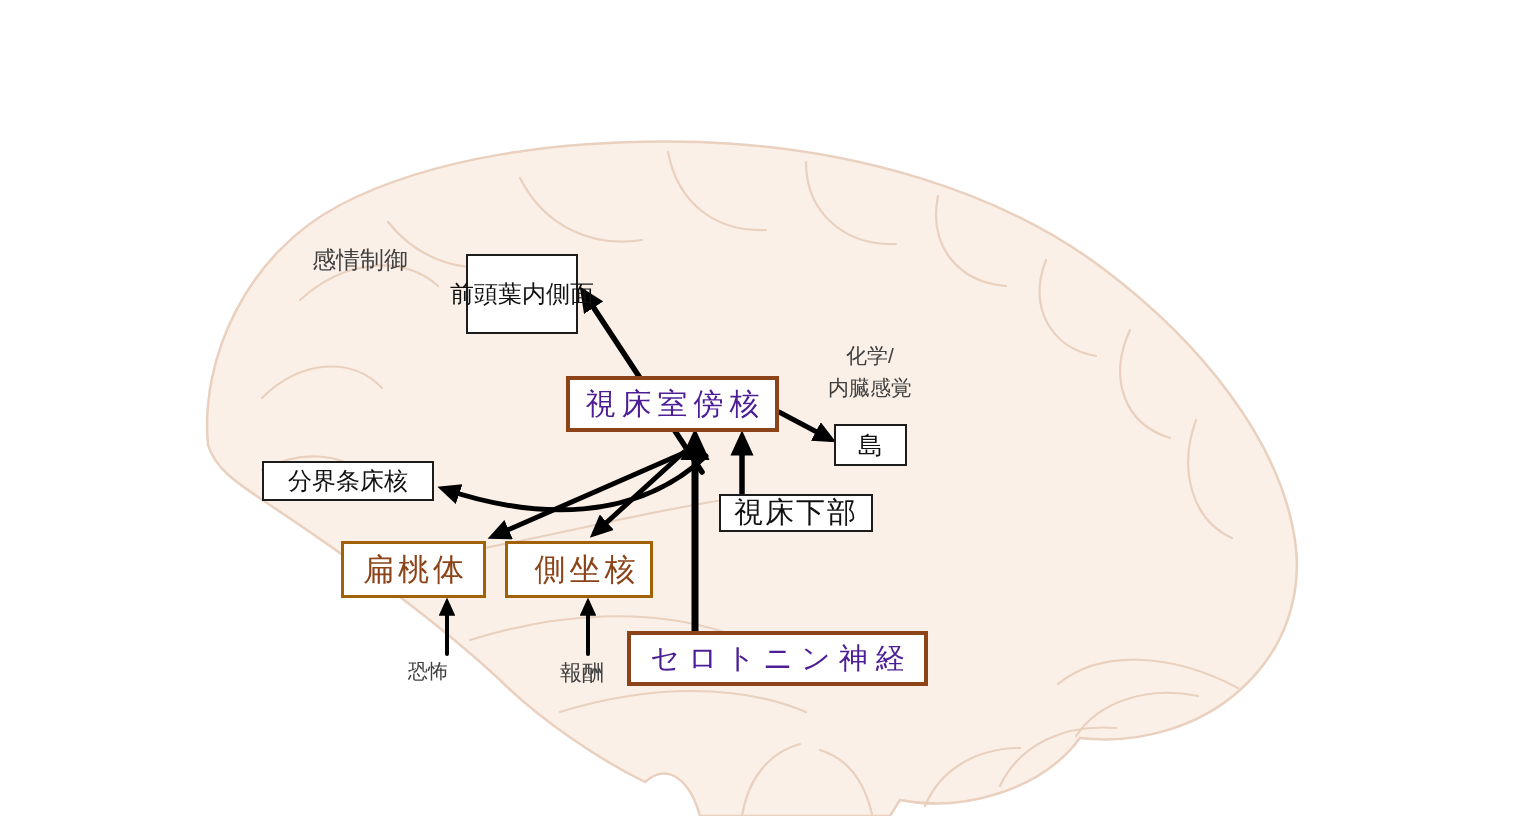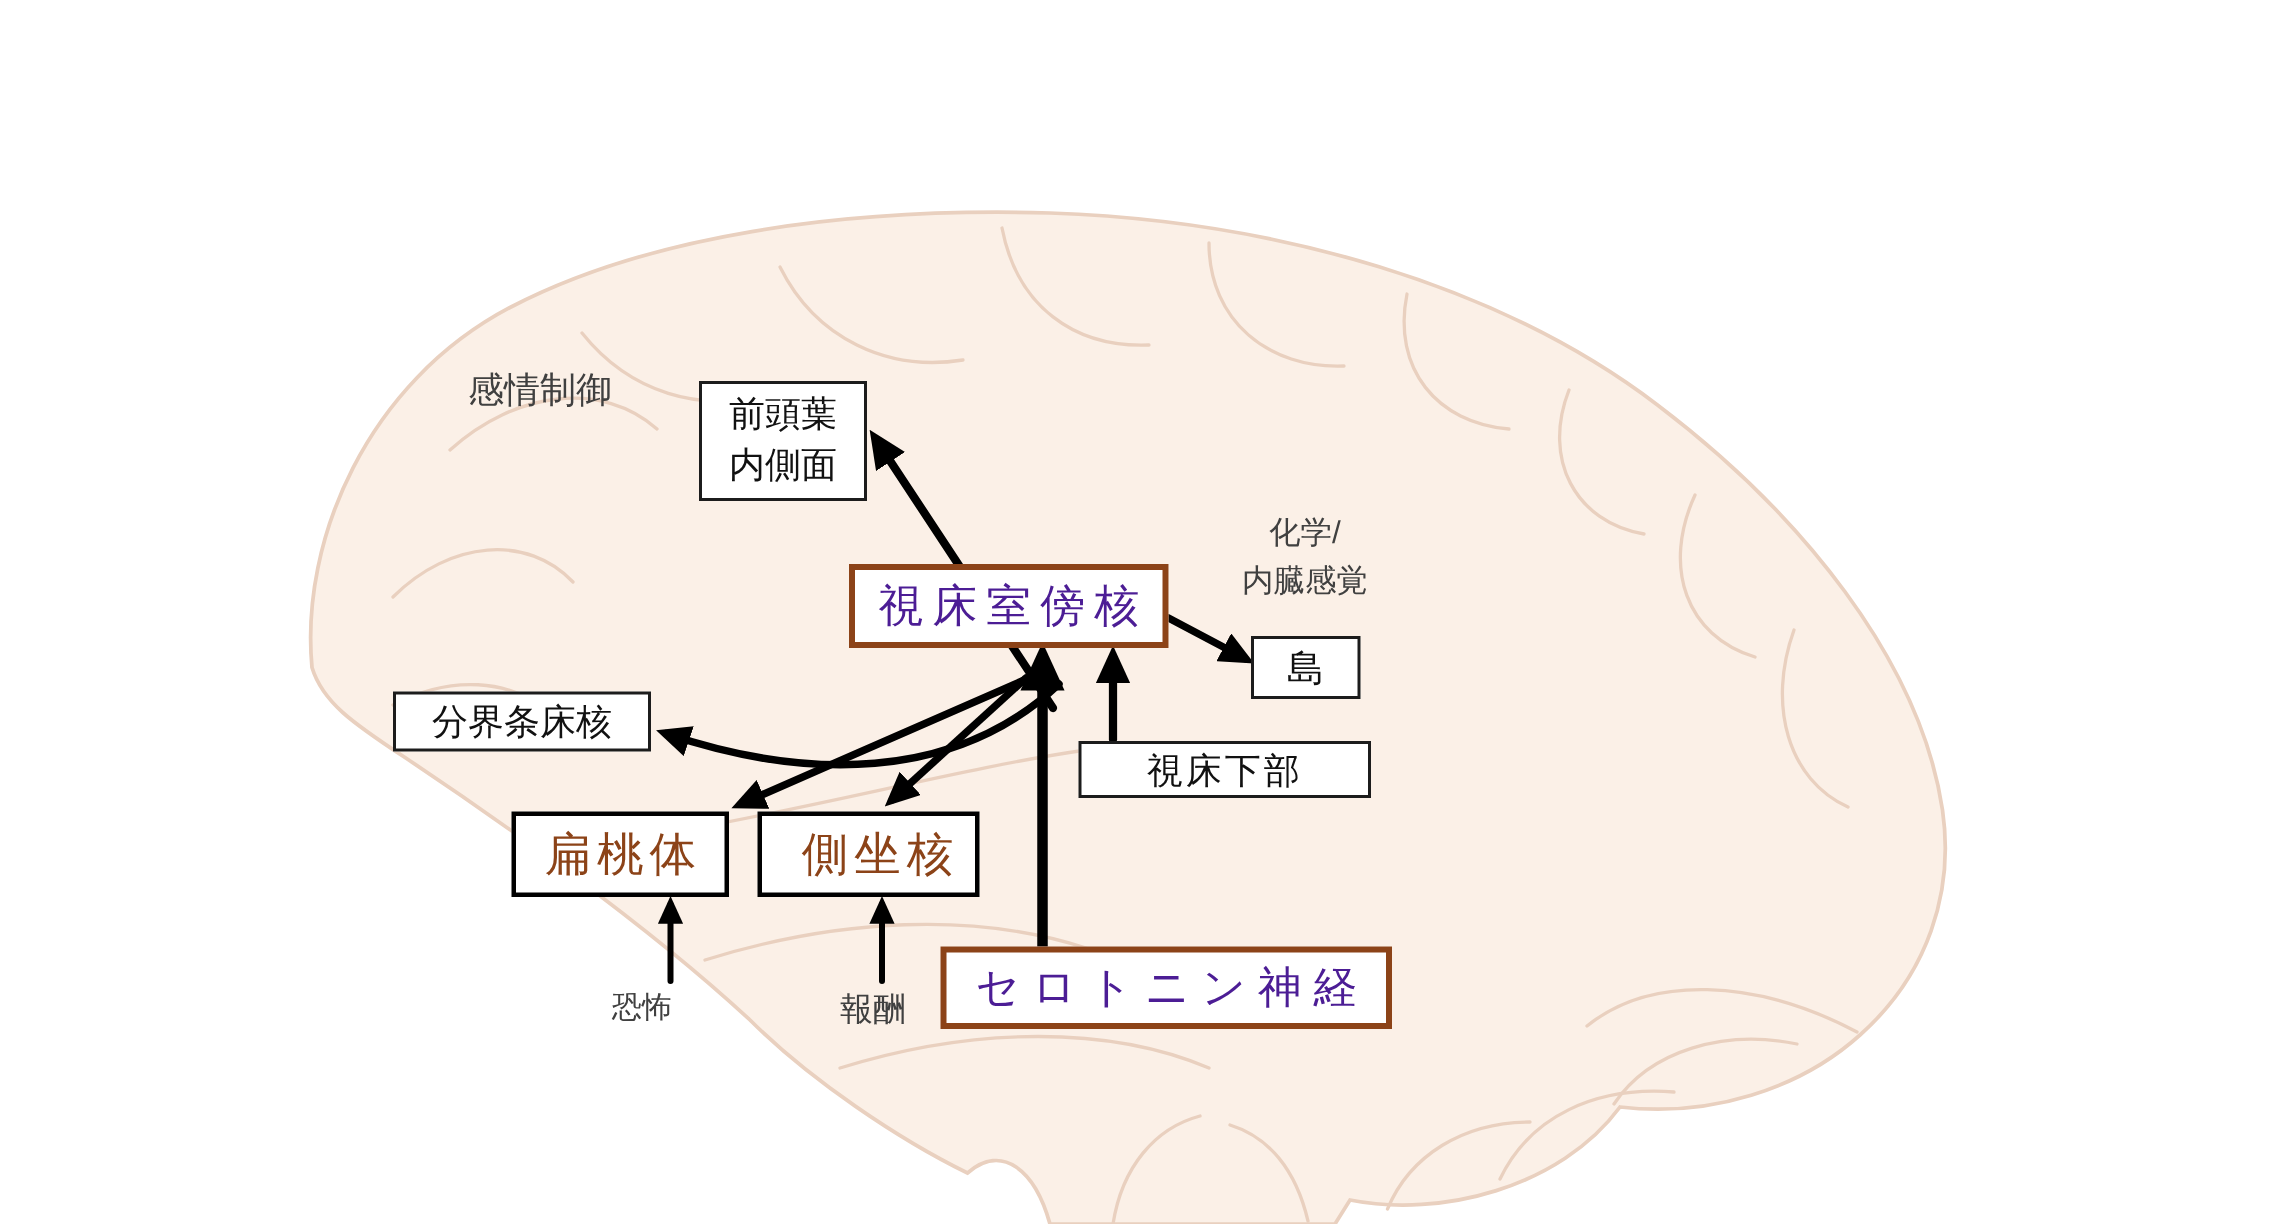--- a/index.html
+++ b/index.html
@@ -14,27 +14,27 @@
   .layer { position:absolute; left:0; top:0; width:1524px; height:816px; }
   .brain-body { fill:#FBF0E7; stroke:#E9D0BF; stroke-width:2.5; }
   .sulci path { fill:none; stroke:#E9D0BF; stroke-width:2.2; stroke-linecap:round; }
   .arrow { fill:none; stroke:#000; stroke-linecap:round; }
   .node {
     position:absolute; background:#ffffff;
     display:flex; align-items:center; justify-content:center;
     text-align:center; white-space:nowrap;
   }
   .black-box { border:2px solid #1c1c1c; color:#111; }
-  .brown-box { border:3px solid #000000; color:#8C4318; font-weight:500; }
+  .brown-box { border:3px solid #a16207; color:#8C4318; font-weight:500; }
   .brown-box-large { border:4px solid #8C4318; color:#4c1d95; font-weight:500; }
   .plain {
     position:absolute; background:transparent; color:#404040;
     text-align:center; white-space:nowrap;
   }
-  .stack { flex-direction:column; }
+  .stack { flex-direction:row; }
   .stack span { display:block; }
 </style>
 </head>
 <body>
 
 <div class="stage">
 
   <svg class="layer" viewBox="0 0 1524 816">
     <path class="brain-body" d="M 208 445
          C 200 360, 245 255, 340 205
@@ -118,21 +118,21 @@
   </div>
 
   <div class="node black-box" style="left:834px; top:424px; width:73px; height:42px; font-size:25px;">
     <span>島</span>
   </div>
 
   <div class="node black-box" style="left:262px; top:461px; width:172px; height:40px; font-size:24px;">
     <span>分界条床核</span>
   </div>
 
-  <div class="node black-box" style="left:719px; top:494px; width:195px; height:38px; font-size:24px; letter-spacing:2px;align-items:flex-end;">
+  <div class="node black-box" style="left:719px; top:494px; width:154px; height:38px; font-size:29px; letter-spacing:2px;">
     <span>視床下部</span>
   </div>
 
   <div class="node brown-box" style="left:341px; top:541px; width:145px; height:57px; font-size:31px; letter-spacing:4px; padding-left:4px;">
     <span>扁桃体</span>
   </div>
 
   <div class="node brown-box" style="left:505px; top:541px; width:148px; height:57px; font-size:31px; letter-spacing:4px; padding-left:16px;">
     <span>側坐核</span>
   </div>

